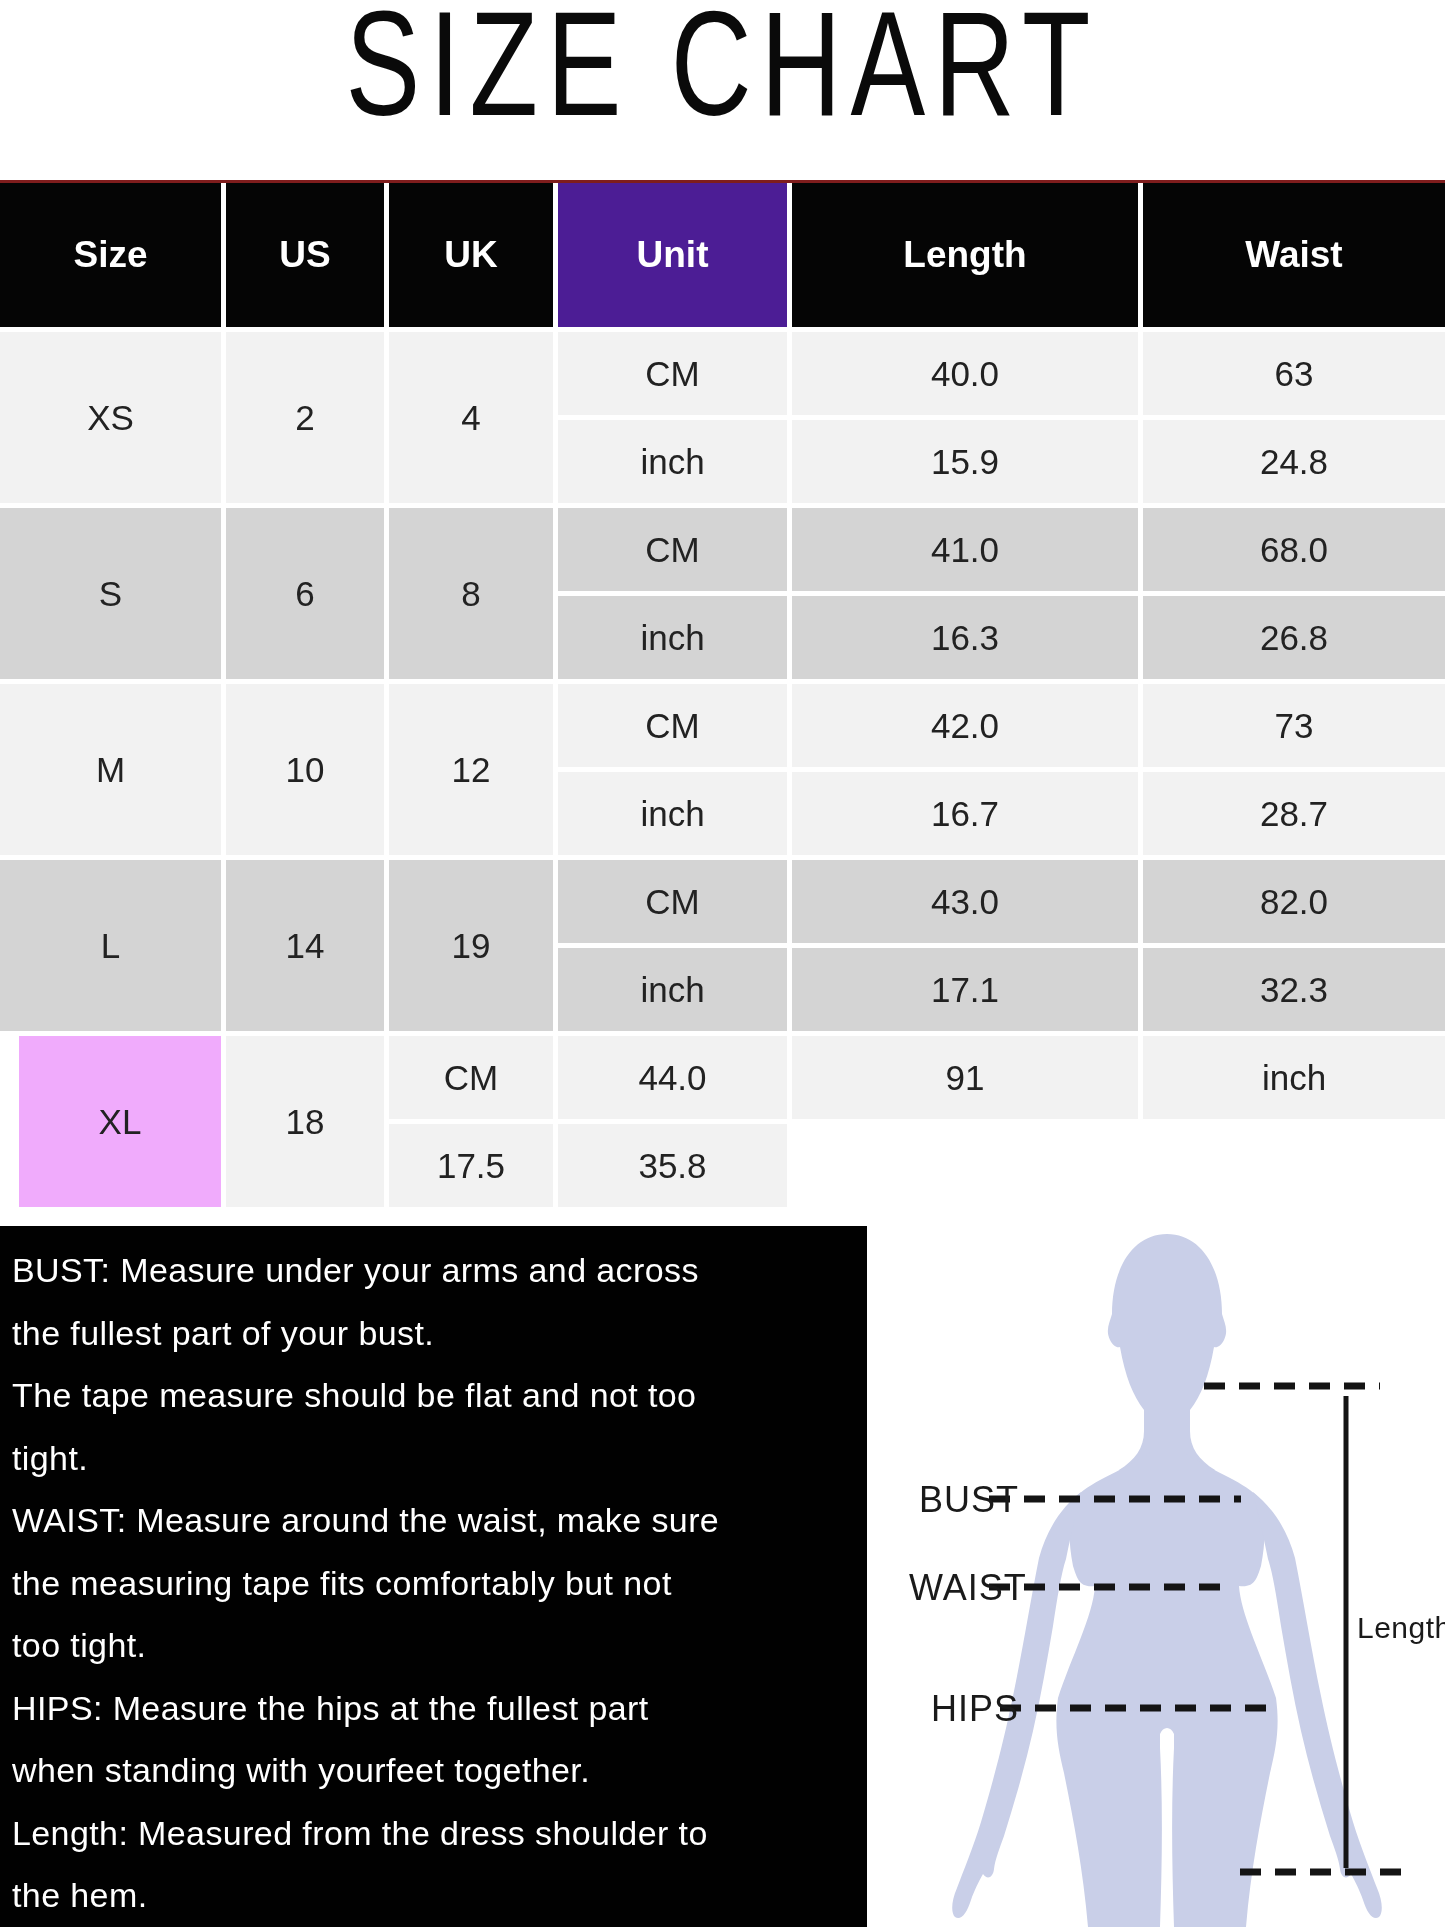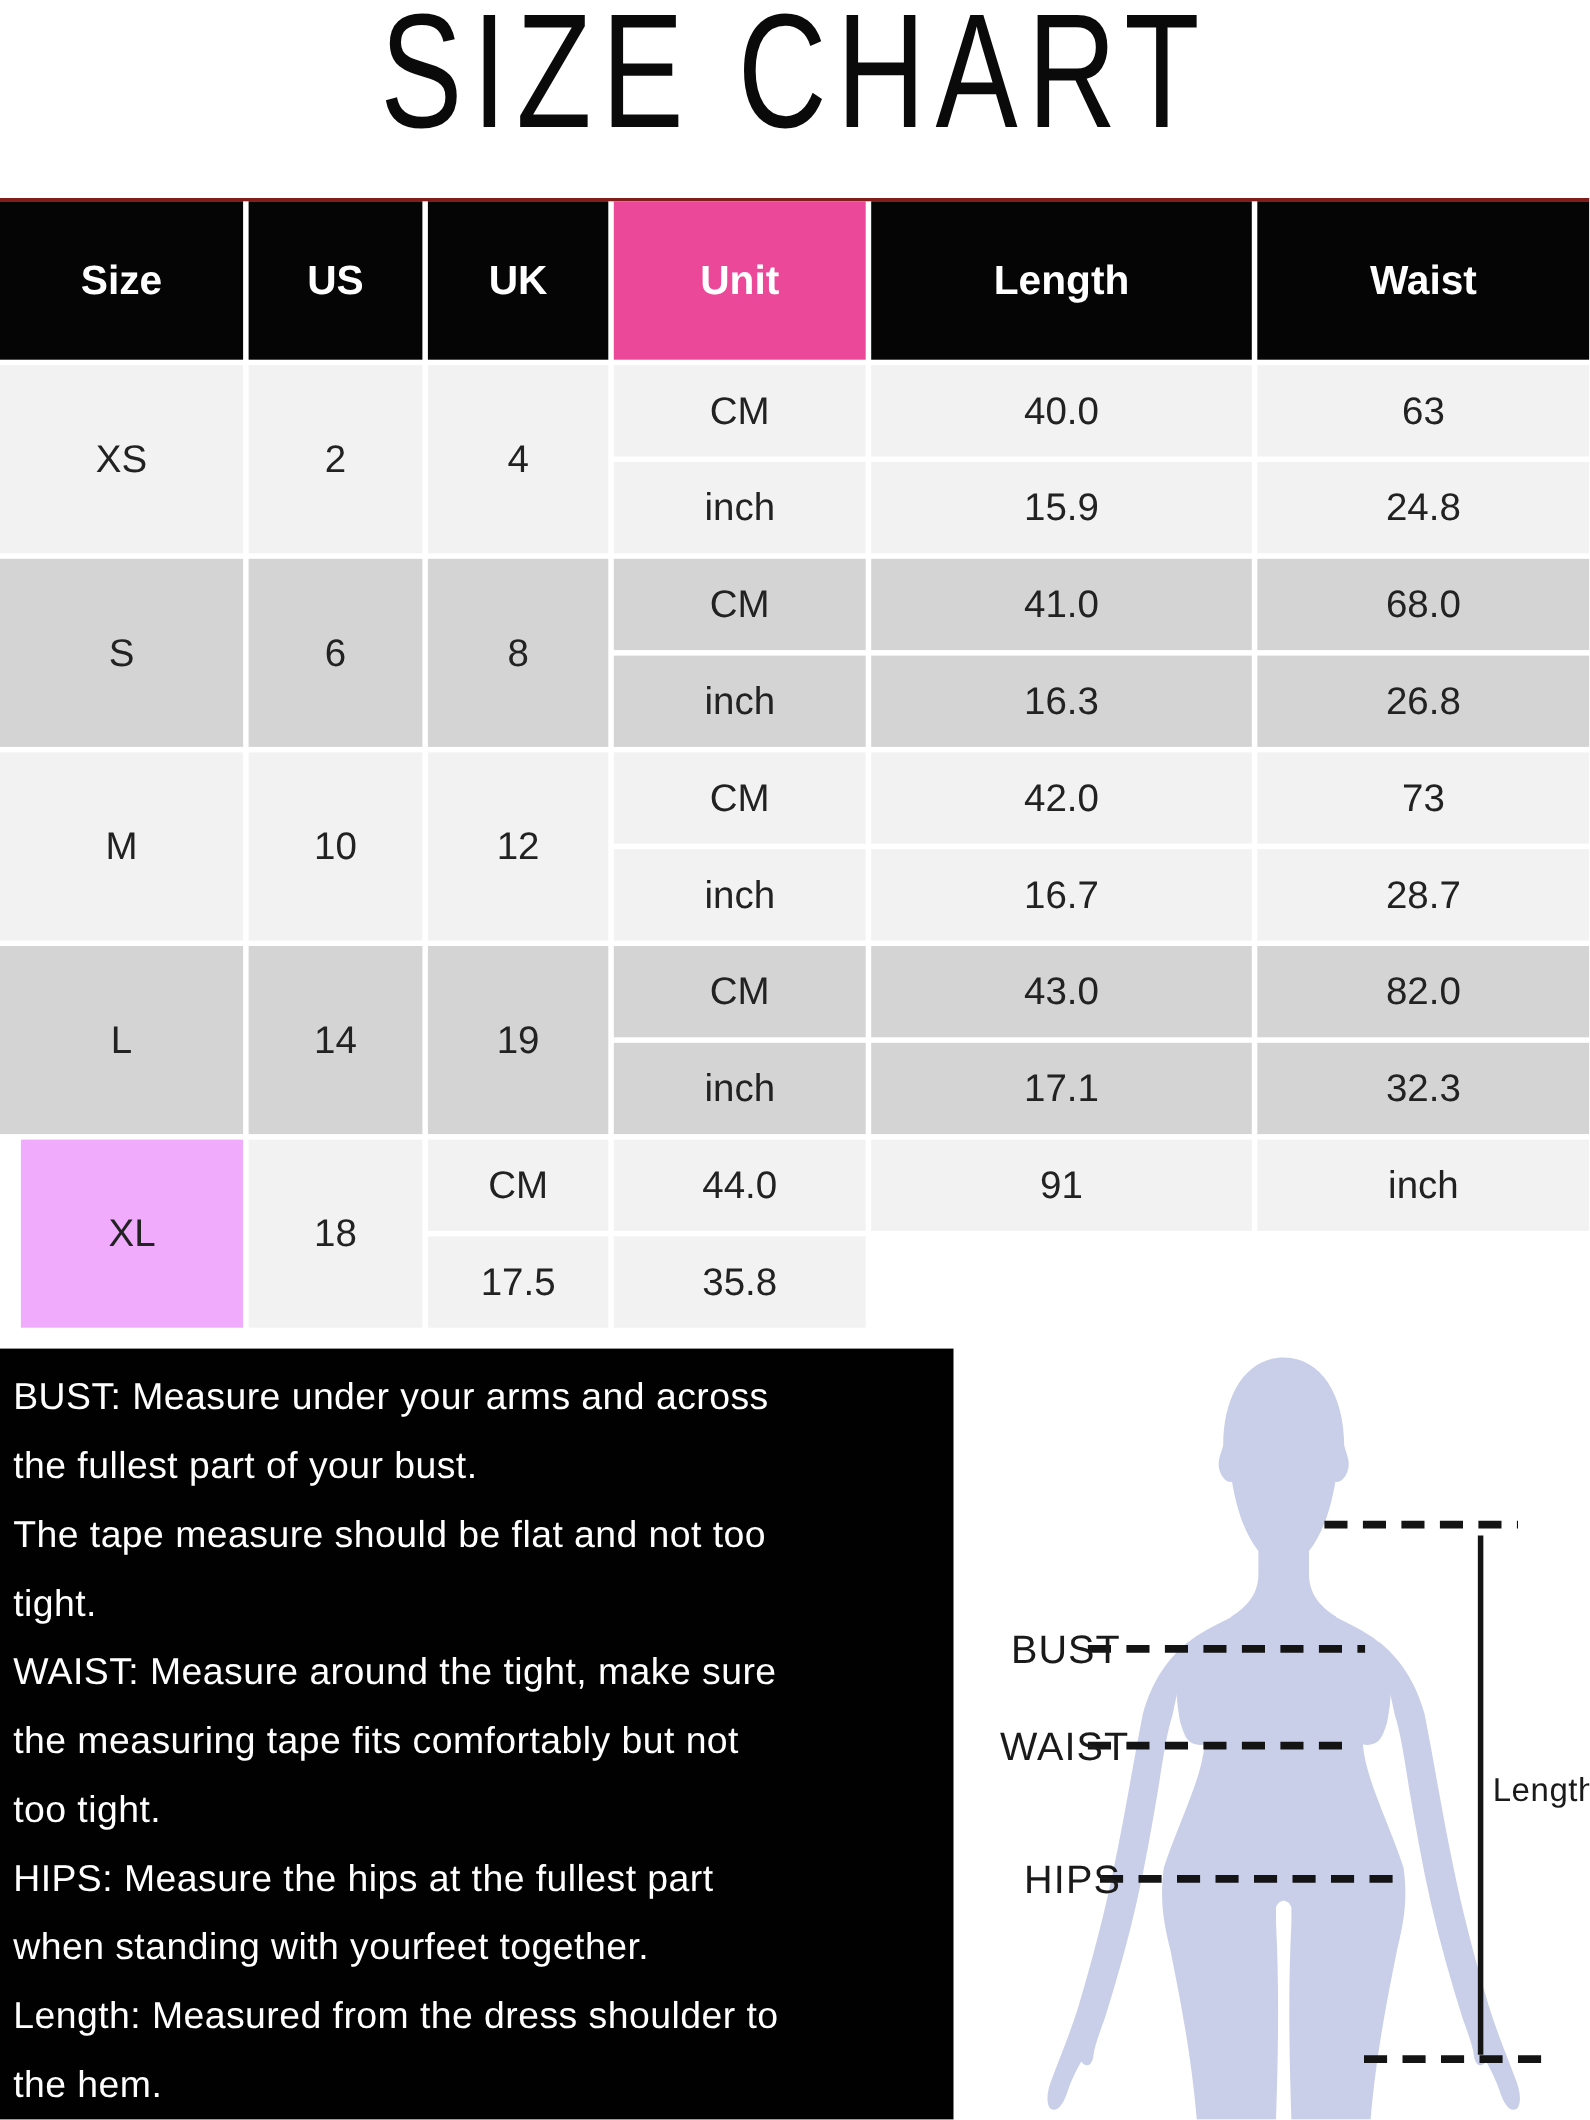--- a/index.html
+++ b/index.html
@@ -45,21 +45,21 @@
 <div class="page">
 
   <div class="title-wrap">
     <div class="title">SIZE CHART</div>
   </div>
 
   <div class="size-table" id="sizeTable">
       <div class="cell header" style="background: rgb(5, 5, 5);">Size</div>
       <div class="cell header" style="background: rgb(5, 5, 5);">US</div>
       <div class="cell header" style="background: rgb(5, 5, 5);">UK</div>
-      <div class="cell header" style="background: #ec4899;">Unit</div>
+      <div class="cell header" style="background: #4c1d95;">Unit</div>
       <div class="cell header" style="background: rgb(5, 5, 5);">Length</div>
       <div class="cell header" style="background: rgb(5, 5, 5);">Waist</div>
       <div class="cell span2" style="background: rgb(242, 242, 242);">XS</div>
       <div class="cell span2" style="background: rgb(242, 242, 242);">2</div>
       <div class="cell span2" style="background: rgb(242, 242, 242);">4</div>
       <div class="cell " style="background: rgb(242, 242, 242);">CM</div>
       <div class="cell " style="background: rgb(242, 242, 242);">40.0</div>
       <div class="cell " style="background: rgb(242, 242, 242);">63</div>
       <div class="cell " style="background: rgb(242, 242, 242);">inch</div>
       <div class="cell " style="background: rgb(242, 242, 242);">15.9</div>
@@ -99,21 +99,21 @@
       <div class="cell " style="background: rgb(242, 242, 242);">inch</div>
       <div class="cell " style="background: rgb(242, 242, 242);">17.5</div>
       <div class="cell " style="background: rgb(242, 242, 242);">35.8</div>
     </div>
 
   <div class="notes" id="notesBox" style="background: rgb(1, 1, 1);">
       <div class="notes-line">BUST: Measure under your arms and across</div>
       <div class="notes-line">the fullest part of your bust.</div>
       <div class="notes-line">The tape measure should be flat and not too</div>
       <div class="notes-line">tight.</div>
-      <div class="notes-line">WAIST: Measure around the tight, make sure</div>
+      <div class="notes-line">WAIST: Measure around the waist, make sure</div>
       <div class="notes-line">the measuring tape fits comfortably but not</div>
       <div class="notes-line">too tight.</div>
       <div class="notes-line">HIPS: Measure the hips at the fullest part</div>
       <div class="notes-line">when standing with yourfeet together.</div>
       <div class="notes-line">Length: Measured from the dress shoulder to</div>
       <div class="notes-line">the hem.</div>
     </div>
 
   <div class="figure-panel">
     <svg width="578" height="701" viewBox="0 0 578 701">

